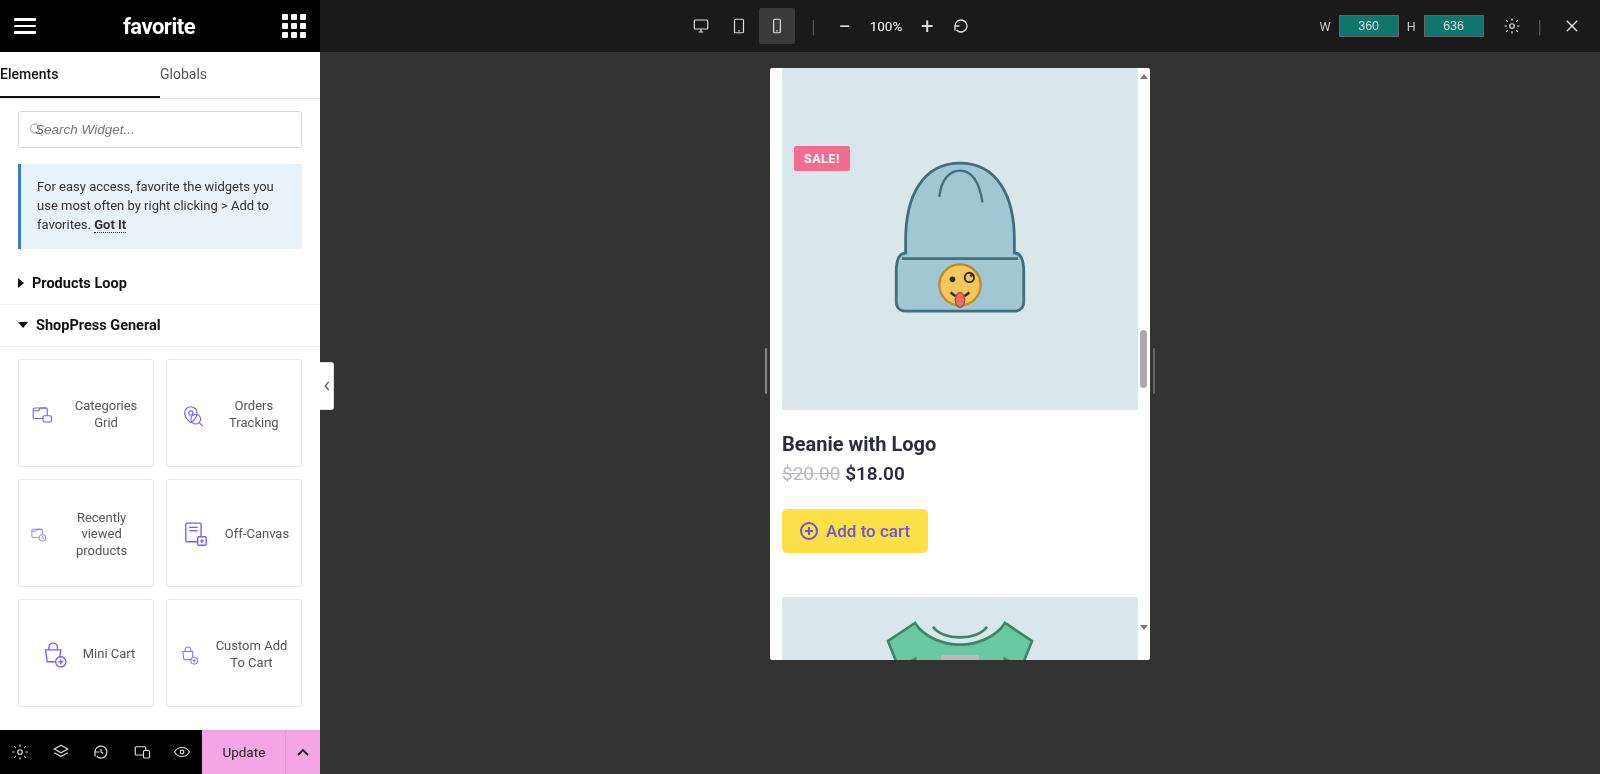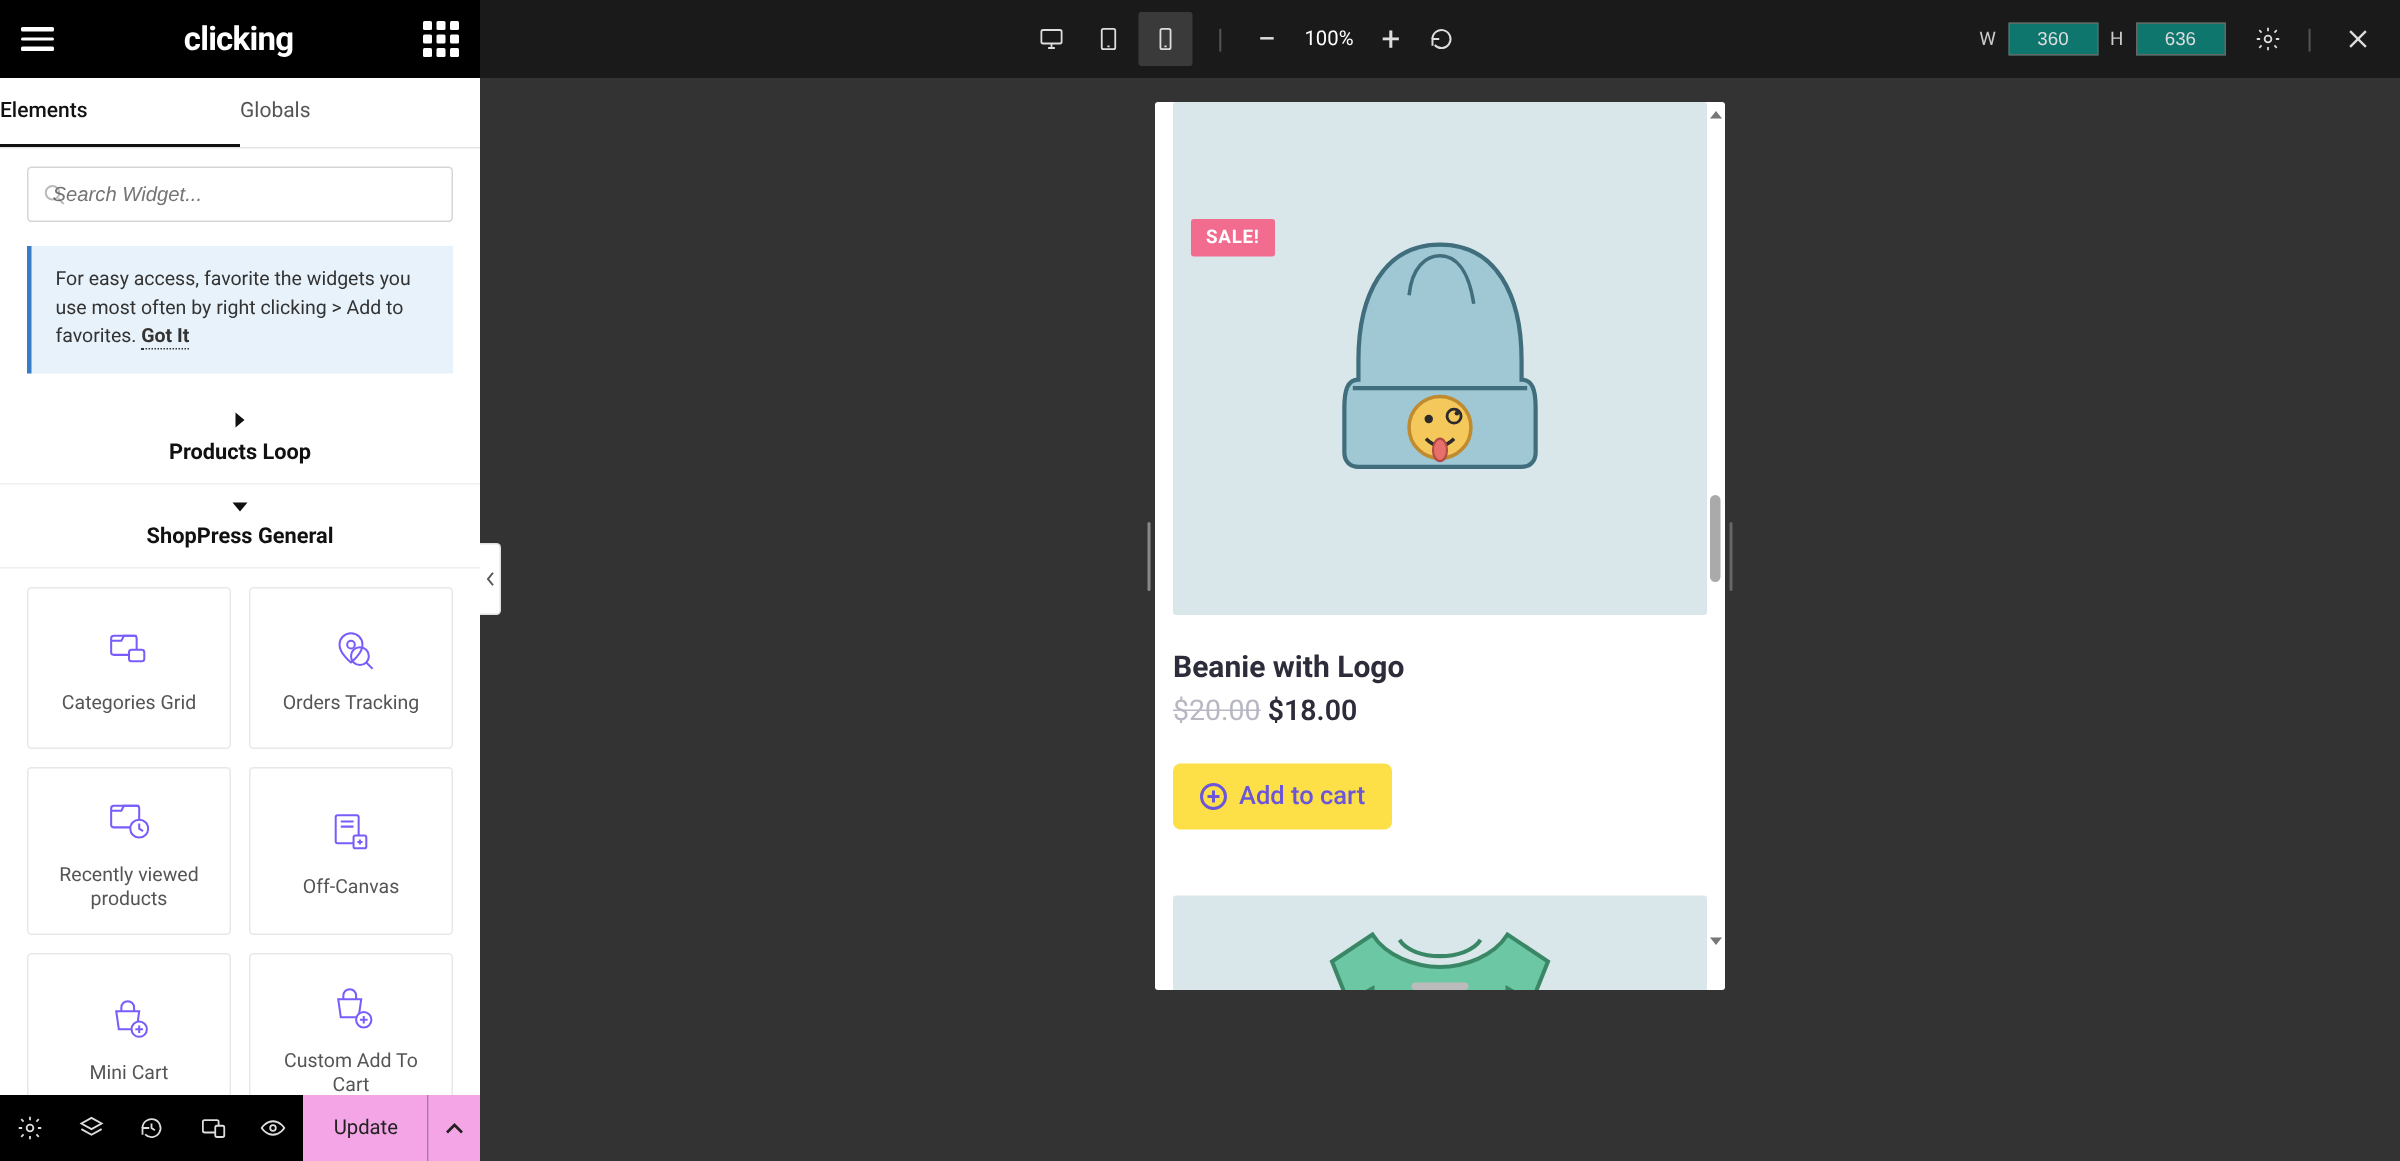--- a/index.html
+++ b/index.html
@@ -56,21 +56,21 @@
     }
     .info-box {
       margin: 4px 18px 14px; background: #e7f2fa;
       border-left: 3px solid #3a7bc8; padding: 14px 16px;
       font-size: 13px; color: #333; line-height: 1.45;
     }
     .info-box .got-it { font-weight: 700; border-bottom: 1.5px dotted #333; cursor: pointer; }
     .cat {
       padding: 12px 18px; font-size: 14.5px; font-weight: 700;
       color: #111; display: flex; align-items: center; gap: 8px;
-      cursor: pointer; border-bottom: 1px solid #efefef; flex-direction: column;
+      cursor: pointer; border-bottom: 1px solid #efefef;
     }
     .caret {
       width: 0; height: 0; display: inline-block;
     }
     .caret.right {
       border-top: 5px solid transparent; border-bottom: 5px solid transparent;
       border-left: 6px solid #111;
     }
     .caret.down {
       border-left: 5px solid transparent; border-right: 5px solid transparent;
@@ -78,21 +78,21 @@
     }
     .widgets-area {
       flex: 1; overflow-y: auto; padding: 0 18px 18px;
     }
     .widget-grid {
       display: grid; grid-template-columns: 1fr 1fr; gap: 12px; margin-top: 12px;
     }
     .widget-card {
       border: 1px solid #e8e8e8; border-radius: 3px;
       padding: 18px 10px 14px; text-align: center;
-      display: flex; flex-direction: column; align-items: center;
+      display: flex; flex-direction: row; align-items: center;
       gap: 12px; cursor: grab; min-height: 108px; justify-content: center;
     }
     .widget-card .wicon { width: 34px; height: 34px; color: #7a5cfa; }
     .widget-card .wlabel { font-size: 13px; color: #555; line-height: 1.25; }
     .collapse-handle {
       position: absolute; right: -14px; top: 362px; width: 14px; height: 48px;
       background: #fff; border: 1px solid #e0e0e0; border-left: none;
       border-radius: 0 3px 3px 0; display: flex; align-items: center; justify-content: center;
       cursor: pointer; z-index: 5;
     }
@@ -225,21 +225,21 @@
 
 <div class="app">
 
   <div class="sidebar">
     <div class="sidebar-header">
       <div class="menu-icon">
         <span></span>
           <span></span>
           <span></span>
       </div>
-      <div class="logo">clicking</div>
+      <div class="logo">favorite</div>
       <div class="grid-icon">
         <span></span>
           <span></span>
           <span></span>
         <span></span>
           <span></span>
           <span></span>
         <span></span>
           <span></span>
           <span></span>

